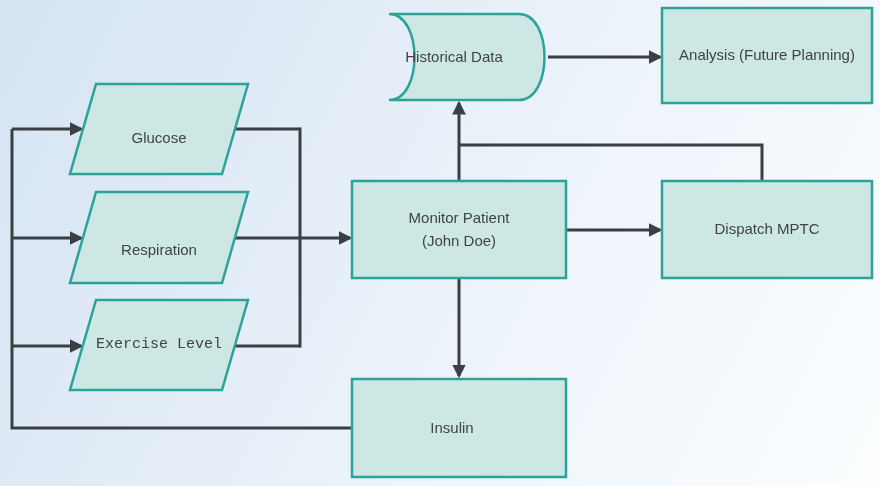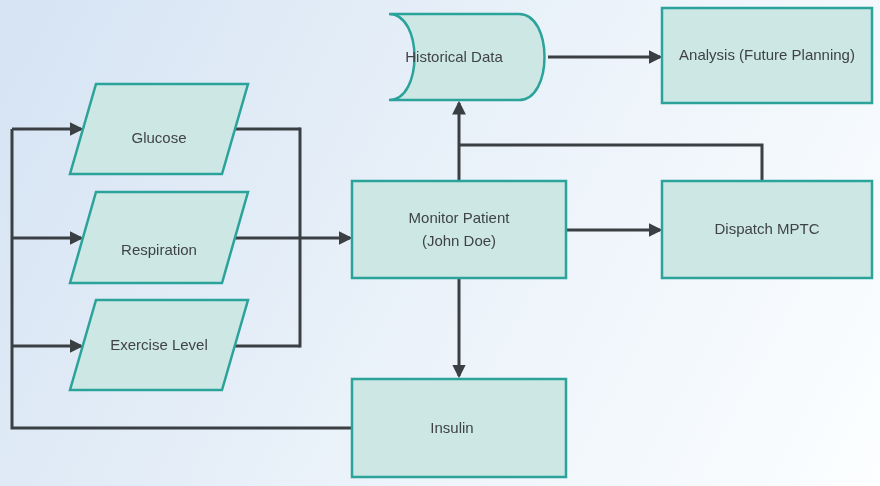--- a/index.html
+++ b/index.html
@@ -61,21 +61,21 @@
 
       <rect class="node" x="662" y="8" width="210" height="95"></rect>
       <rect class="node" x="662" y="181" width="210" height="97"></rect>
     </g>
   </svg>
 
   <div class="label" style="left:70px;top:84px;width:178px;height:108px;">Glucose</div>
 
   <div class="label" style="left:70px;top:192px;width:178px;height:116px;">Respiration</div>
 
-  <div class="label" style="left:70px;top:300px;width:178px;height:90px;">Exercise Level</div>
+  <div class="label" style="left:70px;top:300px;width:178px;height:90px;font-family:Liberation Mono, monospace;">Exercise Level</div>
 
   <div class="label" style="left:352px;top:181px;width:214px;height:97px;border-radius:22px;">Monitor Patient
 (John Doe)</div>
 
   <div class="label" style="left:352px;top:379px;width:200px;height:98px;">Insulin</div>
 
   <div class="label" style="left:662px;top:8px;width:210px;height:95px;">Analysis (Future Planning)</div>
 
   <div class="label" style="left:384px;top:14px;width:140px;height:86px;">Historical Data</div>
 

